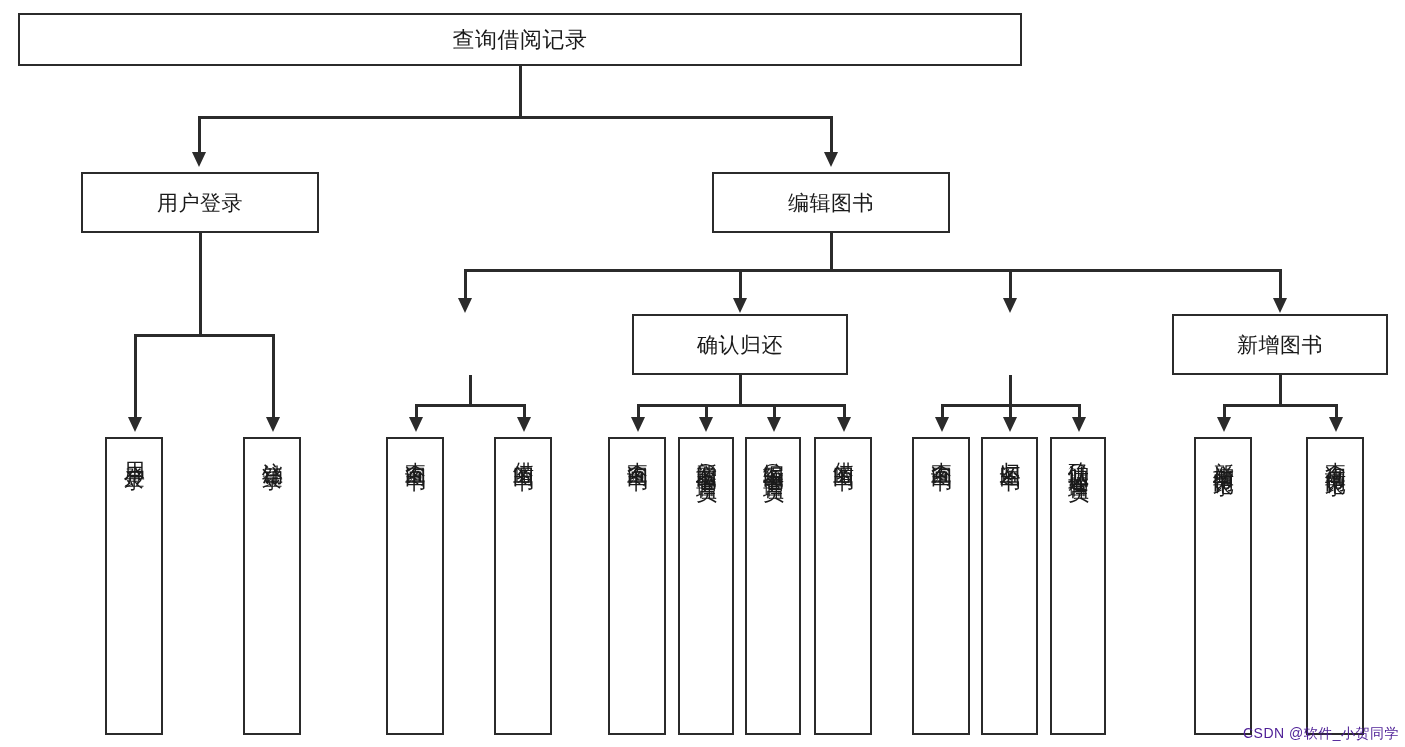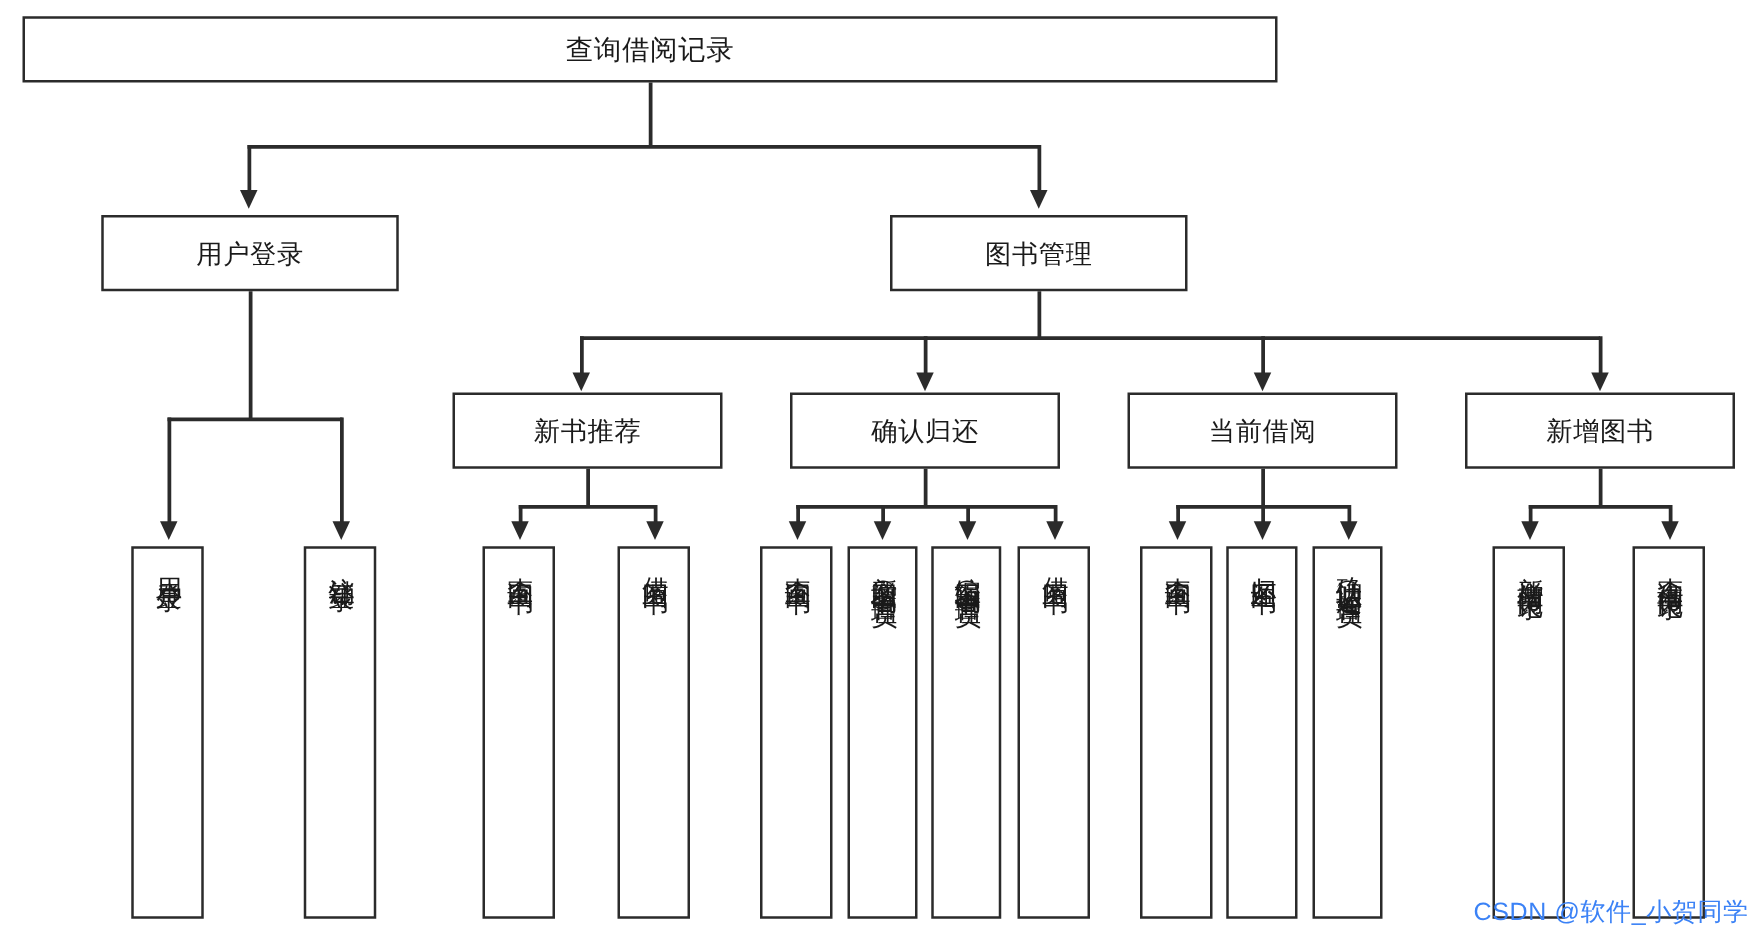--- a/index.html
+++ b/index.html
@@ -58,22 +58,22 @@
     width:0;height:0;
     border-left:7px solid transparent;
     border-right:7px solid transparent;
     border-top:15px solid #2b2b2b;
   }
   
   #watermark{
     position:absolute;
     right:6px;
     bottom:4px;
-    font-size:20px;
-    color:#3b82f6;
+    font-size:14px;
+    color:#4c1d95;
     white-space:nowrap;
     letter-spacing:0.5px;
     font-family:"Liberation Sans","DejaVu Sans",sans-serif;
   }
 </style>
 </head>
 <body>
 
 <div id="canvas">
 
@@ -89,21 +89,21 @@
   <div class="arrow" style="left:192px;top:152px;"></div>
 
   <div class="ln v" style="left:830px;top:116px;height:38px;"></div>
   <div class="arrow" style="left:824px;top:152px;"></div>
 
   <div class="node h" style="left:81px;top:172px;width:238px;height:61px;">
     <span>用户登录</span>
   </div>
 
   <div class="node h" style="left:712px;top:172px;width:238px;height:61px;">
-    <span>图书管理</span>
+    <span>编辑图书</span>
   </div>
 
   <div class="ln v" style="left:199px;top:233px;height:102px;"></div>
   <div class="ln h" style="left:134px;top:334px;width:140px;"></div>
   <div class="ln v" style="left:134px;top:334px;height:84px;"></div>
   <div class="arrow" style="left:128px;top:417px;"></div>
   <div class="ln v" style="left:272px;top:334px;height:84px;"></div>
   <div class="arrow" style="left:266px;top:417px;"></div>
 
   <div class="ln v" style="left:830px;top:233px;height:37px;"></div>
@@ -114,28 +114,22 @@
 
   <div class="ln v" style="left:739px;top:269px;height:30px;"></div>
   <div class="arrow" style="left:733px;top:298px;"></div>
 
   <div class="ln v" style="left:1009px;top:269px;height:30px;"></div>
   <div class="arrow" style="left:1003px;top:298px;"></div>
 
   <div class="ln v" style="left:1279px;top:269px;height:30px;"></div>
   <div class="arrow" style="left:1273px;top:298px;"></div>
 
-  <div class="node h" style="left:362px;top:314px;width:216px;height:61px;">
-    <span>新书推荐</span>
-  </div>
   <div class="node h" style="left:632px;top:314px;width:216px;height:61px;">
     <span>确认归还</span>
-  </div>
-  <div class="node h" style="left:902px;top:314px;width:216px;height:61px;">
-    <span>当前借阅</span>
   </div>
   <div class="node h" style="left:1172px;top:314px;width:216px;height:61px;">
     <span>新增图书</span>
   </div>
 
   <div class="ln v" style="left:469px;top:375px;height:30px;"></div>
   <div class="ln h" style="left:415px;top:404px;width:110px;"></div>
   <div class="ln v" style="left:415px;top:404px;height:14px;"></div>
   <div class="arrow" style="left:409px;top:417px;"></div>
   <div class="ln v" style="left:523px;top:404px;height:14px;"></div>

